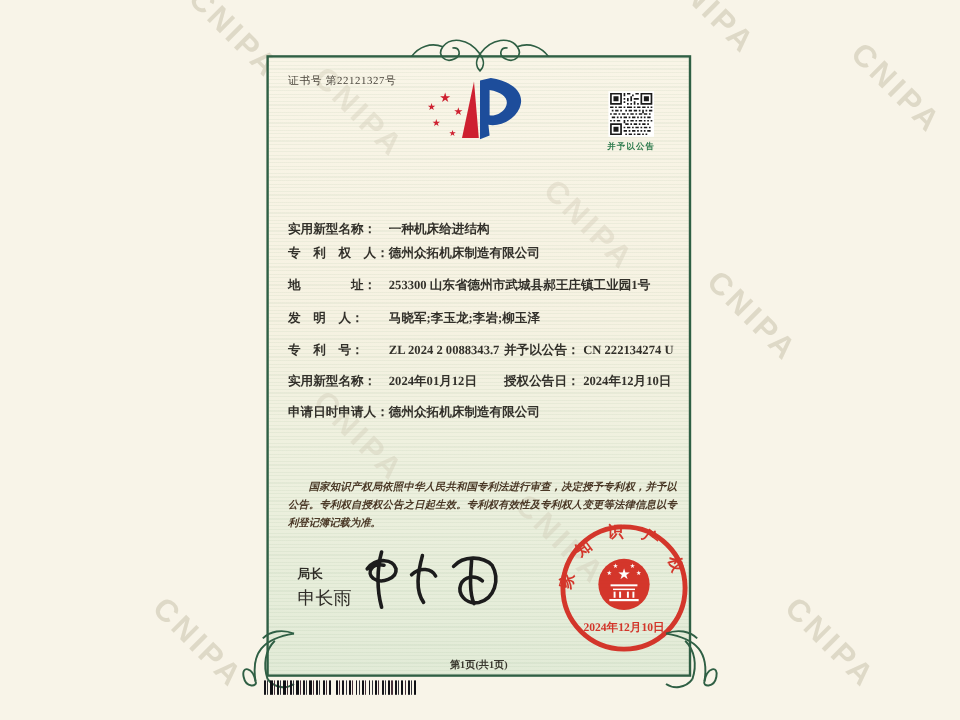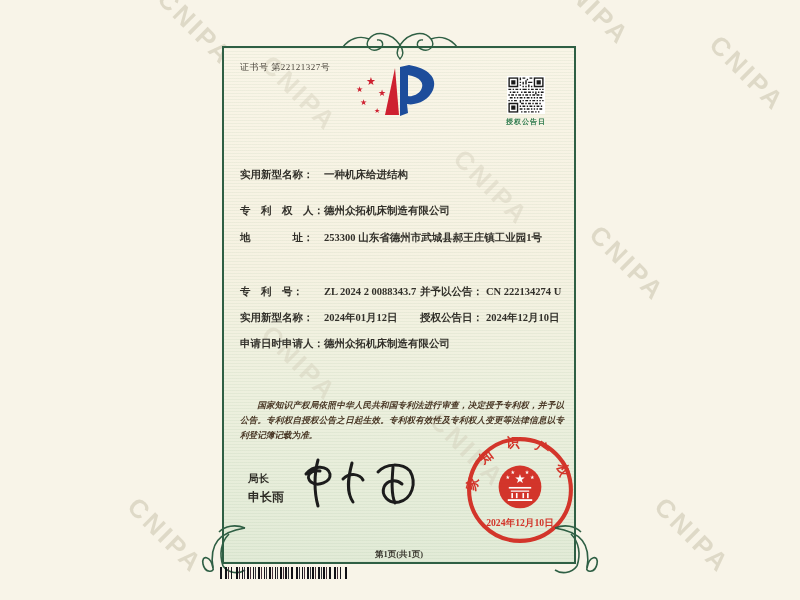--- a/index.html
+++ b/index.html
@@ -34,29 +34,29 @@
   .qr-wrap svg{width:38px;height:38px;display:block;margin:0 auto;background:#fff;}
   .qr-caption{margin-top:3px;font-size:7px;font-weight:700;color:#2c7a4c;letter-spacing:1px;}
   .title{
     left:0;top:74px;width:100%;text-align:center;
     font-size:23px;font-weight:700;color:#141414;letter-spacing:3px;
   }
   .frow{left:16px;width:322px;font-size:10.5px;font-weight:700;color:#32302a;white-space:nowrap;}
   .frow .lab{display:inline-block;min-width:84px;}
   .frow .pair2{position:absolute;left:180px;top:0;}
   .frow .pair2 .lab{min-width:66px;}
-  .r1{top:120px}.r2{top:156px}.r3{top:183px}.r4{top:210px}
+  .r1{top:136px}.r2{top:156px}.r3{top:183px}.r4{top:210px}
   .r5{top:237px}.r6{top:263px}.r7{top:289px}.r8{top:315px}
   .statement{
     left:16px;top:350px;width:324px;
     font-size:8.6px;font-style:italic;font-weight:600;color:#4a3826;
     line-height:15px;text-indent:2em;text-align:justify;
   }
   .signer-title{left:24px;top:424px;font-size:10.5px;font-weight:700;color:#2e2c26;text-align:right;}
-  .signer-name{left:24px;top:441px;font-size:12px;font-weight:700;color:#2e2c26;}
+  .signer-name{left:24px;top:441px;font-size:15px;font-weight:400;color:#2e2c26;}
   .signature{left:64px;top:402px;width:150px;height:66px;}
   .seal{left:240px;top:386px;width:112px;height:112px;opacity:.93;}
   .footer{left:0;top:501px;width:100%;text-align:center;font-size:8.5px;font-weight:700;color:#3a382f;}
   
   .flourish-top{position:absolute;left:337px;top:27px;width:126px;height:34px;z-index:4;}
   .corner{position:absolute;width:50px;height:54px;z-index:4;}
   .corner.bl{left:199px;top:524px;}
   .corner.br{left:551px;top:524px;transform:scaleX(-1);}
   .barcode{
     position:absolute;left:220px;top:567px;width:128px;height:12px;z-index:5;
@@ -103,32 +103,35 @@
     <svg viewBox="-1 -1 27 27">
       <g fill="#1a1a1a">
         <path d="M0 0h7v7h-7z"></path>
           <path d="M18 0h7v7h-7z"></path>
           <path d="M0 18h7v7h-7z"></path>
         <path fill="#fff" d="M1 1h5v5h-5zM19 1h5v5h-5zM1 19h5v5h-5z"></path>
         <path d="M2 2h3v3h-3zM20 2h3v3h-3zM2 20h3v3h-3z"></path>
         <path d="M8 0h1v2h-1zM10 0h2v1h-2zM13 1h1v1h-1zM15 0h2v1h-2zM8 3h1v1h-1zM10 3h1v2h-1zM12 2h1v3h-1zM14 3h2v1h-2zM16 3h1v1h-1zM8 5h1v1h-1zM10 6h1v1h-1zM12 6h1v1h-1zM14 5h1v2h-1zM16 6h1v1h-1zM0 8h2v1h-2zM3 8h1v1h-1zM5 8h2v1h-2zM8 8h1v1h-1zM10 8h3v1h-3zM14 8h1v1h-1zM16 8h2v1h-2zM19 8h2v1h-2zM22 8h1v1h-1zM24 8h1v1h-1zM1 10h1v1h-1zM3 10h2v1h-2zM6 10h1v1h-1zM9 10h1v1h-1zM11 10h2v1h-2zM14 10h2v1h-2zM17 10h1v1h-1zM19 10h1v2h-1zM21 10h1v1h-1zM23 10h2v1h-2zM0 12h1v1h-1zM2 12h2v1h-2zM5 12h1v1h-1zM7 12h2v1h-2zM10 12h1v1h-1zM12 12h2v1h-2zM15 12h1v1h-1zM17 12h2v1h-2zM20 12h2v1h-2zM23 12h1v1h-1zM1 14h2v1h-2zM4 14h1v1h-1zM6 14h1v1h-1zM8 14h2v1h-2zM11 14h1v1h-1zM13 14h2v1h-2zM16 14h1v1h-1zM18 14h1v1h-1zM20 14h1v1h-1zM22 14h2v1h-2zM0 16h1v1h-1zM2 16h1v1h-1zM4 16h2v1h-2zM8 16h1v2h-1zM10 16h1v1h-1zM12 16h2v1h-2zM15 16h1v1h-1zM17 16h2v1h-2zM20 16h1v1h-1zM22 16h1v1h-1zM24 16h1v1h-1zM9 18h2v1h-2zM12 18h1v1h-1zM14 18h2v1h-2zM17 18h1v1h-1zM19 18h2v1h-2zM22 18h1v1h-1zM8 20h1v1h-1zM10 20h2v1h-2zM13 20h1v1h-1zM15 20h2v1h-2zM18 20h1v1h-1zM20 20h2v1h-2zM23 20h1v1h-1zM8 22h2v1h-2zM11 22h1v1h-1zM13 22h2v1h-2zM16 22h1v1h-1zM18 22h1v1h-1zM20 22h1v1h-1zM22 22h2v1h-2zM9 24h1v1h-1zM11 24h2v1h-2zM14 24h1v1h-1zM16 24h2v1h-2zM19 24h1v1h-1zM21 24h1v1h-1z"></path>
       </g>
     </svg>
-    <div class="qr-caption">授权公告日</div>
+    <div class="qr-caption">并予以公告</div>
   </div>
 
 
   <div class="frow r1">
     <span class="lab">实用新型名称：</span><span class="val">一种机床给进结构</span>
   </div>
   <div class="frow r2">
     <span class="lab">专　利　权　人：</span><span class="val">德州众拓机床制造有限公司</span>
   </div>
   <div class="frow r3">
     <span class="lab">地　　　　址：</span><span class="val">253300 山东省德州市武城县郝王庄镇工业园1号</span>
+  </div>
+  <div class="frow r4">
+    <span class="lab">发　明　人：</span><span class="val">马晓军;李玉龙;李岩;柳玉泽</span>
   </div>
   <div class="frow r5">
     <span class="lab">专　利　号：</span><span class="val">ZL 2024 2 0088343.7</span>
     <span class="pair2"><span class="lab">并予以公告：</span><span class="val">CN 222134274 U</span></span>
   </div>
   <div class="frow r6">
     <span class="lab">实用新型名称：</span><span class="val">2024年01月12日</span>
     <span class="pair2"><span class="lab">授权公告日：</span><span class="val">2024年12月10日</span></span>
   </div>
   <div class="frow r7">

